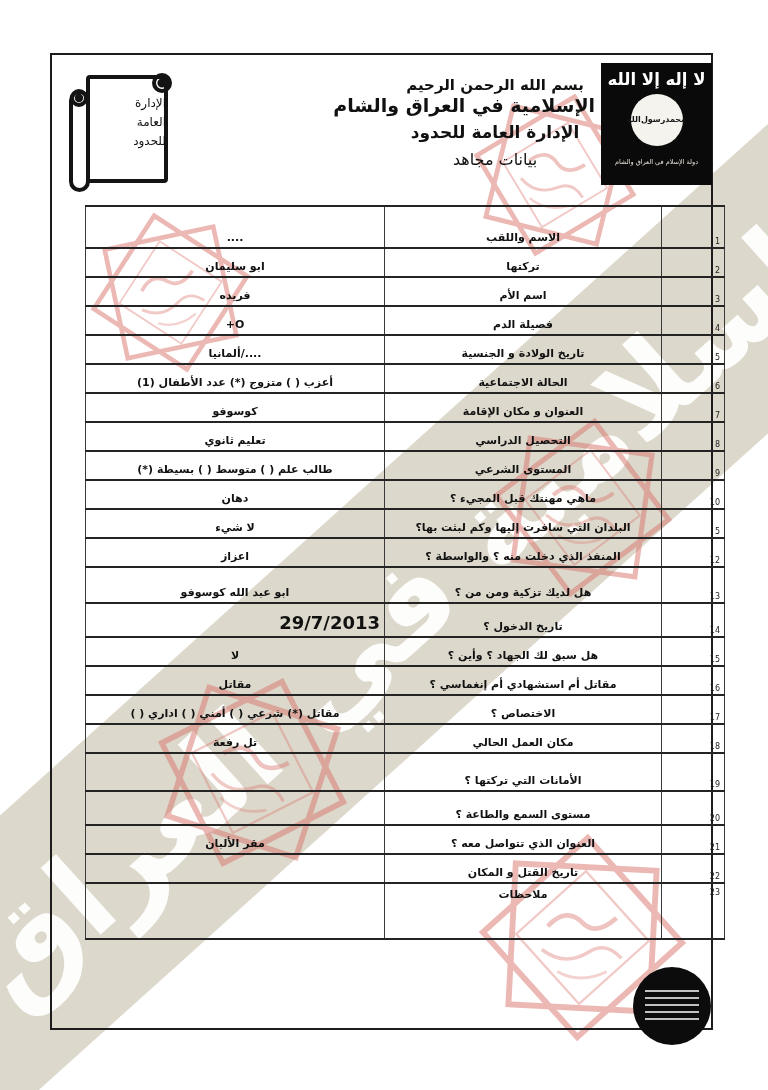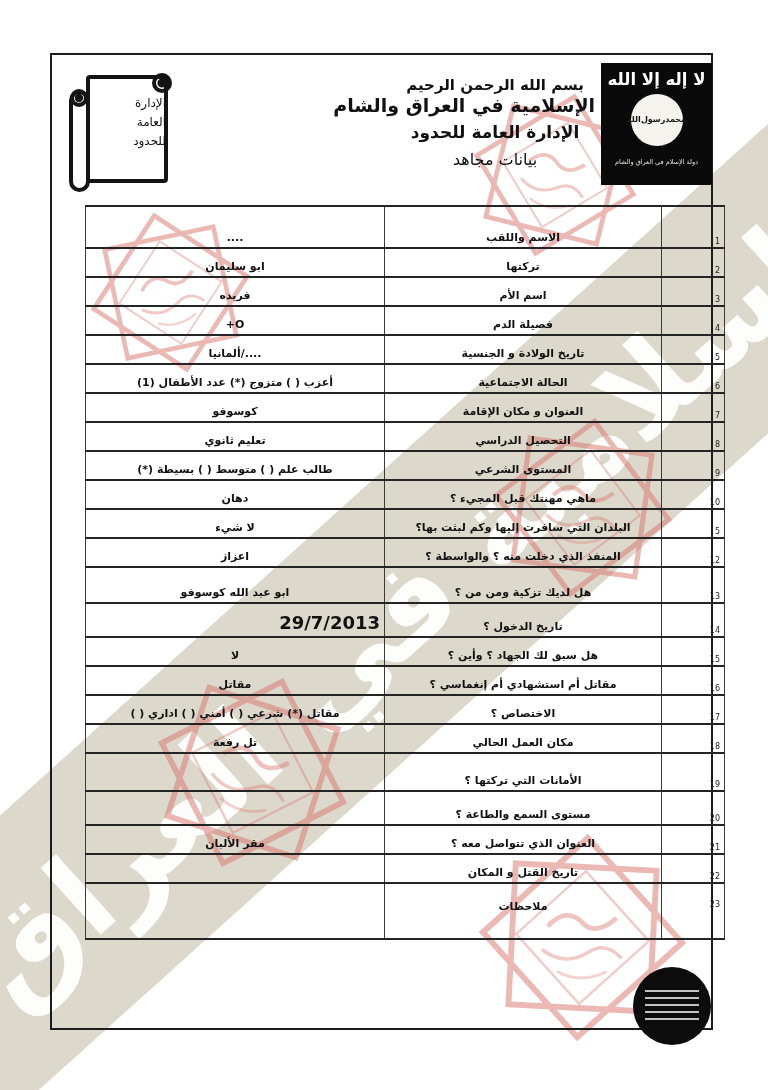--- a/index.html
+++ b/index.html
@@ -61,21 +61,21 @@
   .c-num{width:54px;font-size:8px;text-align:right;vertical-align:bottom;padding:0 4px 1px;color:#222;}
   .c-label{width:268px;font-size:11px;font-weight:bold;text-align:center;vertical-align:bottom;padding:2px 4px 3px;}
   .c-value{width:290px;font-size:11px;font-weight:bold;text-align:center;vertical-align:bottom;padding:2px 4px 3px;}
   tbody tr{height:29px;}
   tbody tr:nth-child(1){height:42px;}
   tbody tr:nth-child(13){height:36px;}
   tbody tr:nth-child(14){height:34px;}
   tbody tr:nth-child(19){height:38px;}
   tbody tr:nth-child(20){height:34px;}
   tbody tr:nth-child(23){height:56px;}
-  tbody tr:nth-child(23) td{vertical-align:top;padding-top:16px;}
+  tbody tr:nth-child(23) td{vertical-align:top;padding-top:4px;}
   tbody tr:nth-child(14) .c-value{font-size:18px;text-align:right;}
   
   .footer-box{
     position:absolute;left:64px;top:981px;width:142px;height:42px;border:1.5px solid #222;
     display:flex;align-items:center;justify-content:center;font-size:13px;font-weight:bold;
     z-index:4;background:#fff;direction:rtl;
   }
   .footer-center{
     position:absolute;left:160px;top:994px;width:440px;text-align:center;
     font-size:15px;font-weight:bold;font-style:italic;z-index:4;direction:rtl;

